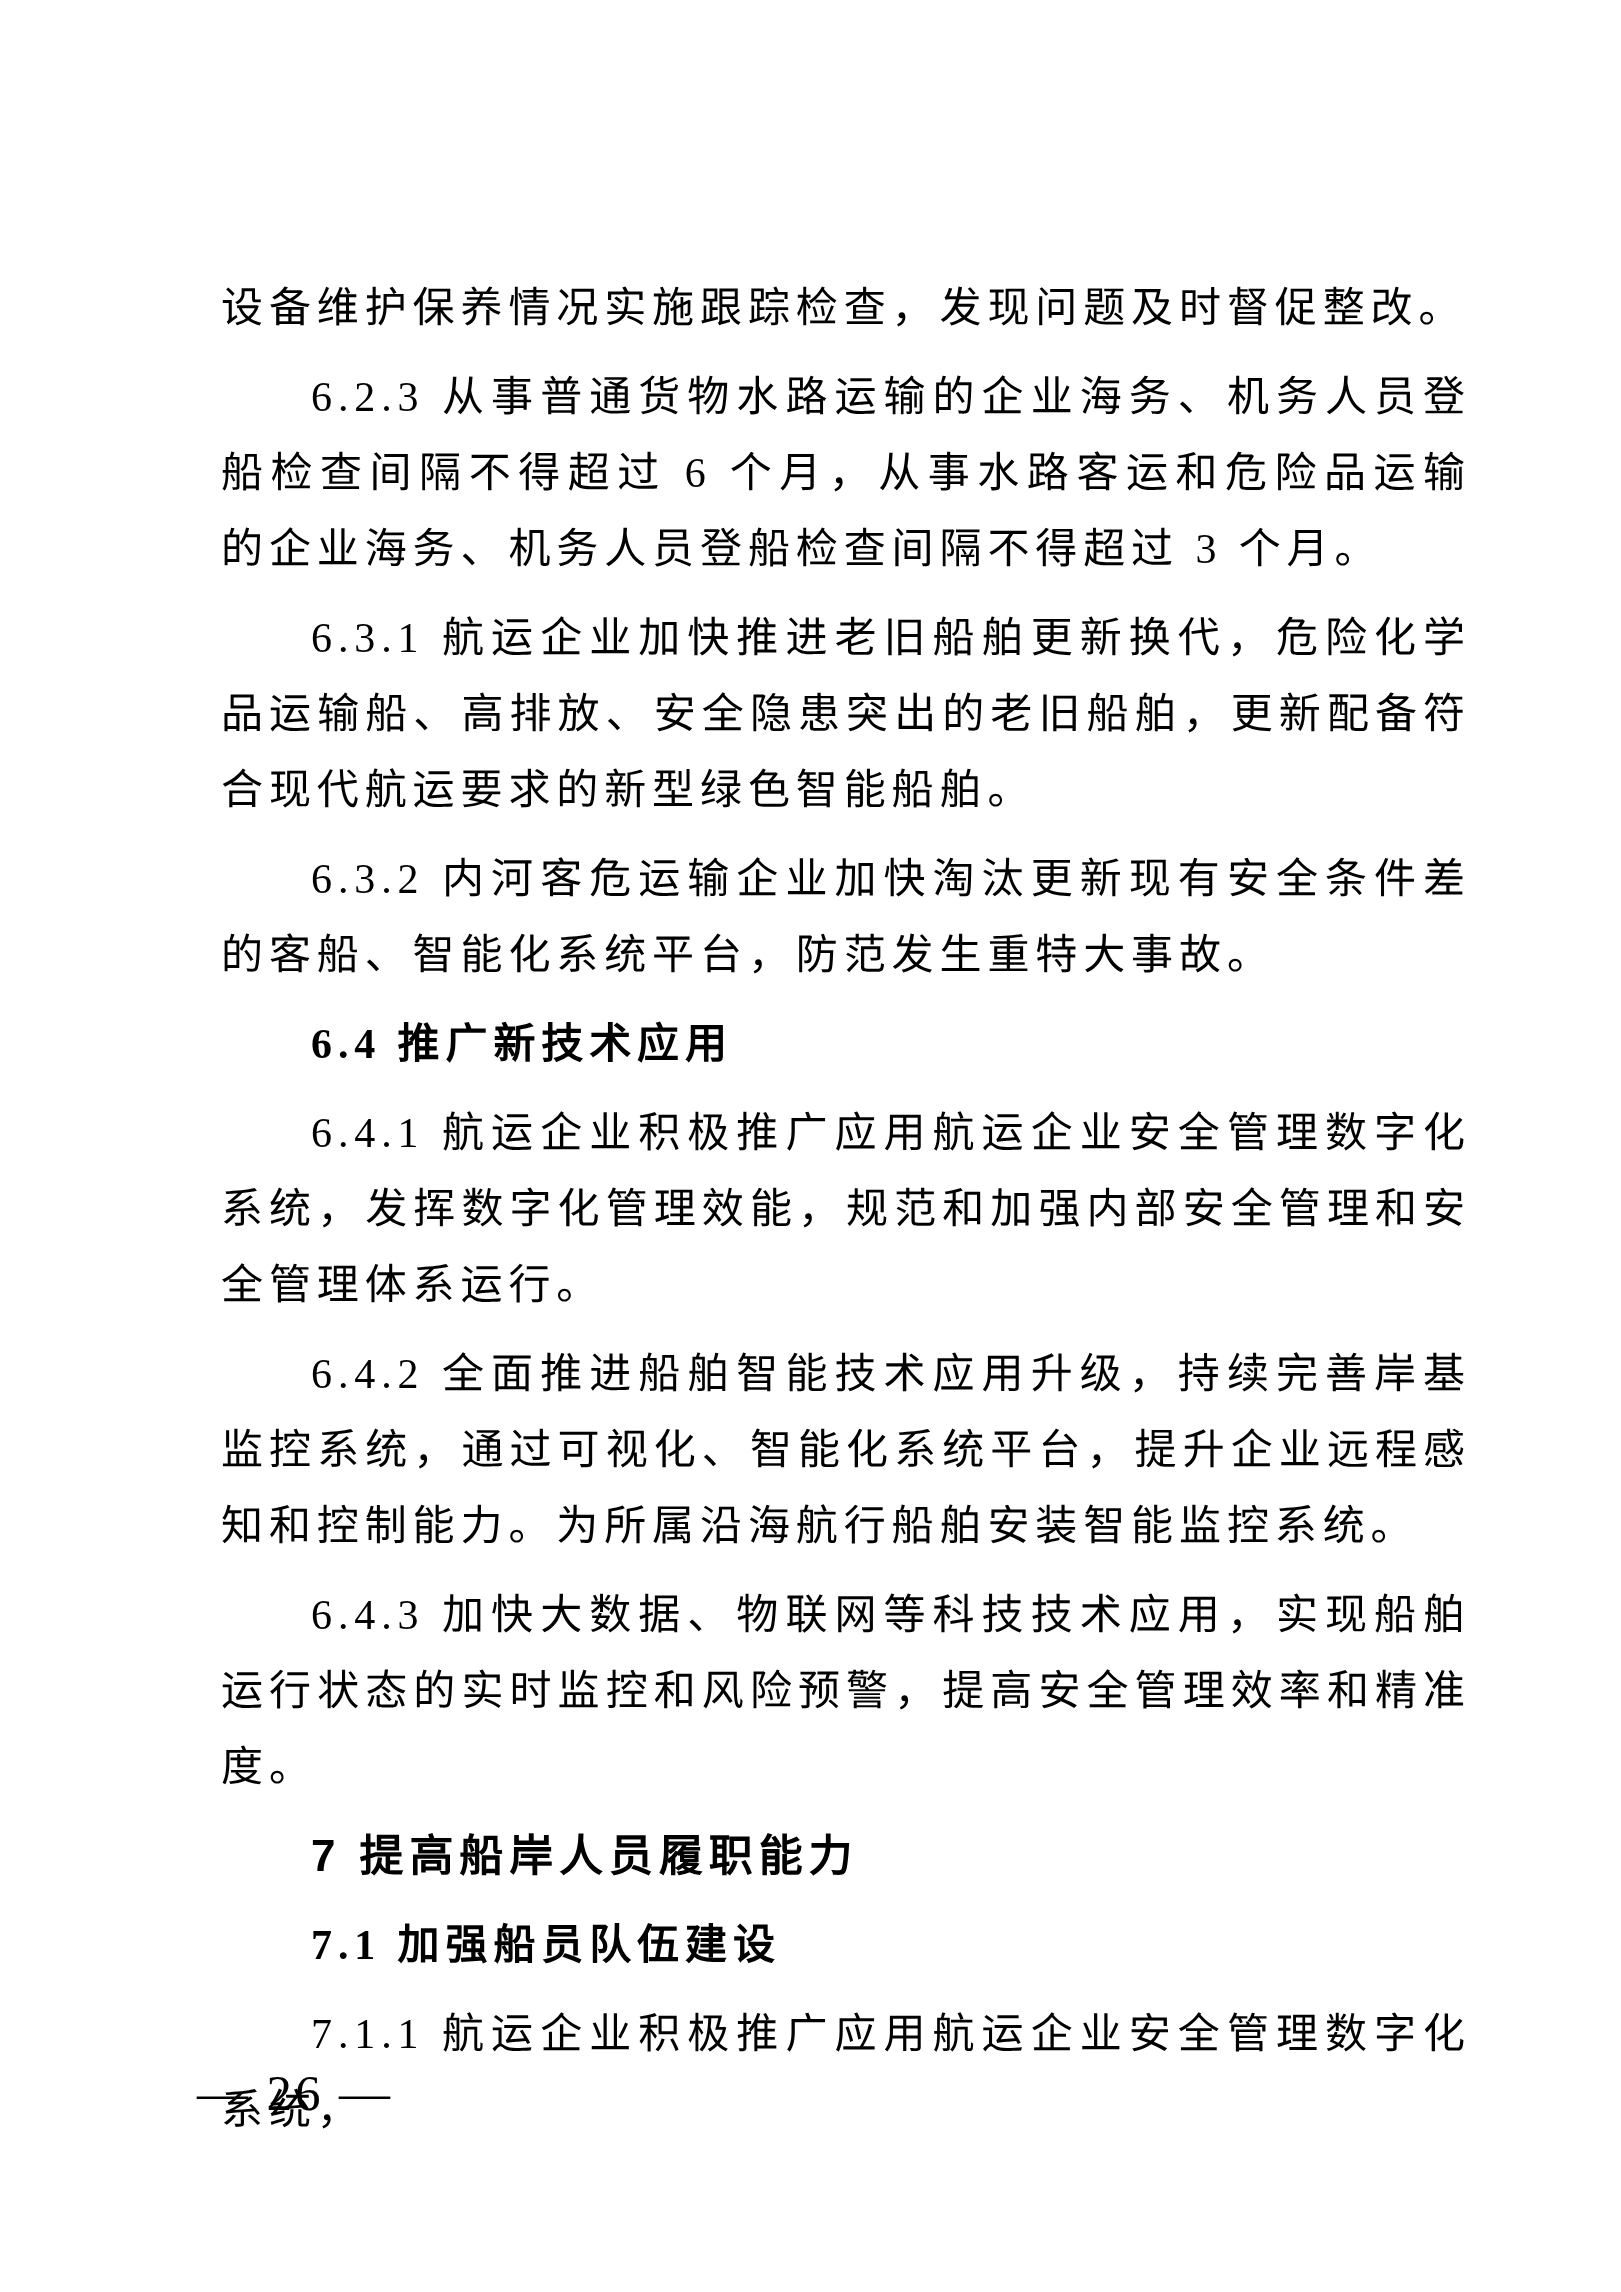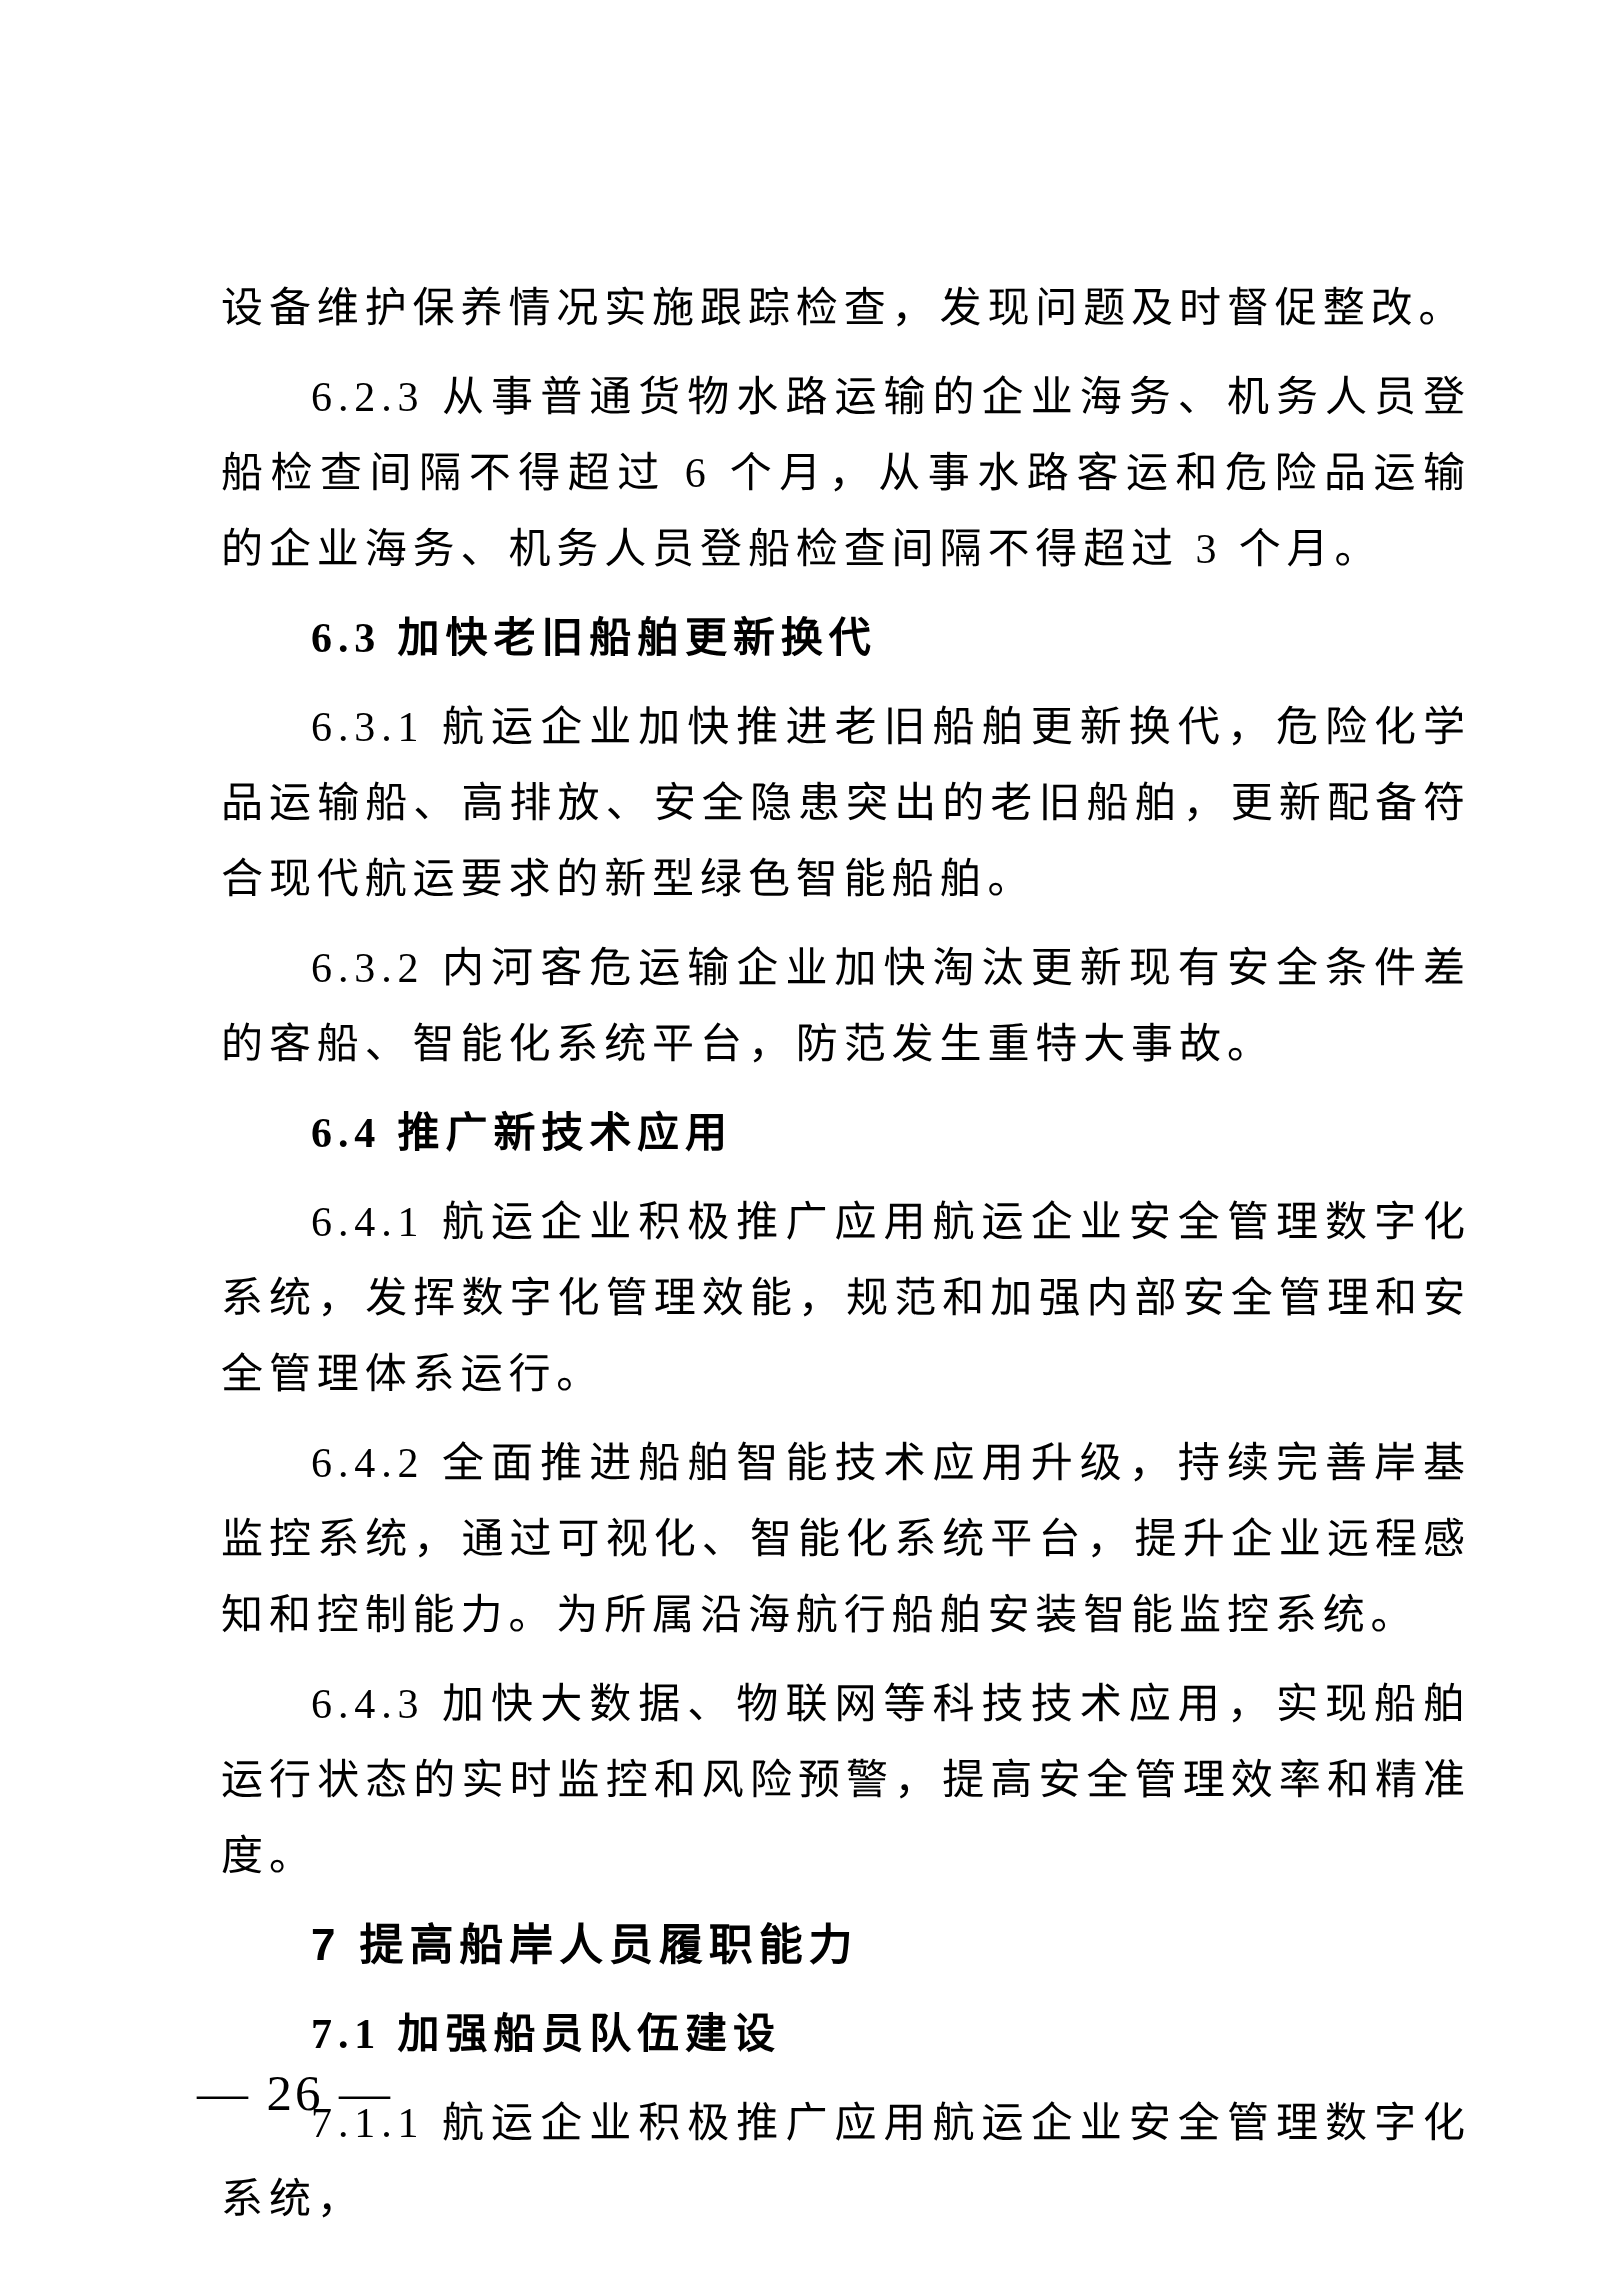--- a/index.html
+++ b/index.html
@@ -63,21 +63,20 @@
   }
 </style>
 </head>
 <body>
 
 <main class="doc-body">
   <p class="para-noindent">设备维护保养情况实施跟踪检查，发现问题及时督促整改。</p>
 
   <p class="para-indent">6.2.3 从事普通货物水路运输的企业海务、机务人员登船检查间隔不得超过 6 个月，从事水路客运和危险品运输的企业海务、机务人员登船检查间隔不得超过 3 个月。</p>
 
-  <p class="heading-sub">6.3 加快老旧船舶更新换代</p>
 
   <p class="para-indent">6.3.1 航运企业加快推进老旧船舶更新换代，危险化学品运输船、高排放、安全隐患突出的老旧船舶，更新配备符合现代航运要求的新型绿色智能船舶。</p>
 
   <p class="para-indent">6.3.2 内河客危运输企业加快淘汰更新现有安全条件差的客船、智能化系统平台，防范发生重特大事故。</p>
 
   <p class="heading-sub">6.4 推广新技术应用</p>
 
   <p class="para-indent">6.4.1 航运企业积极推广应用航运企业安全管理数字化系统，发挥数字化管理效能，规范和加强内部安全管理和安全管理体系运行。</p>
 
   <p class="para-indent">6.4.2 全面推进船舶智能技术应用升级，持续完善岸基监控系统，通过可视化、智能化系统平台，提升企业远程感知和控制能力。为所属沿海航行船舶安装智能监控系统。</p>

